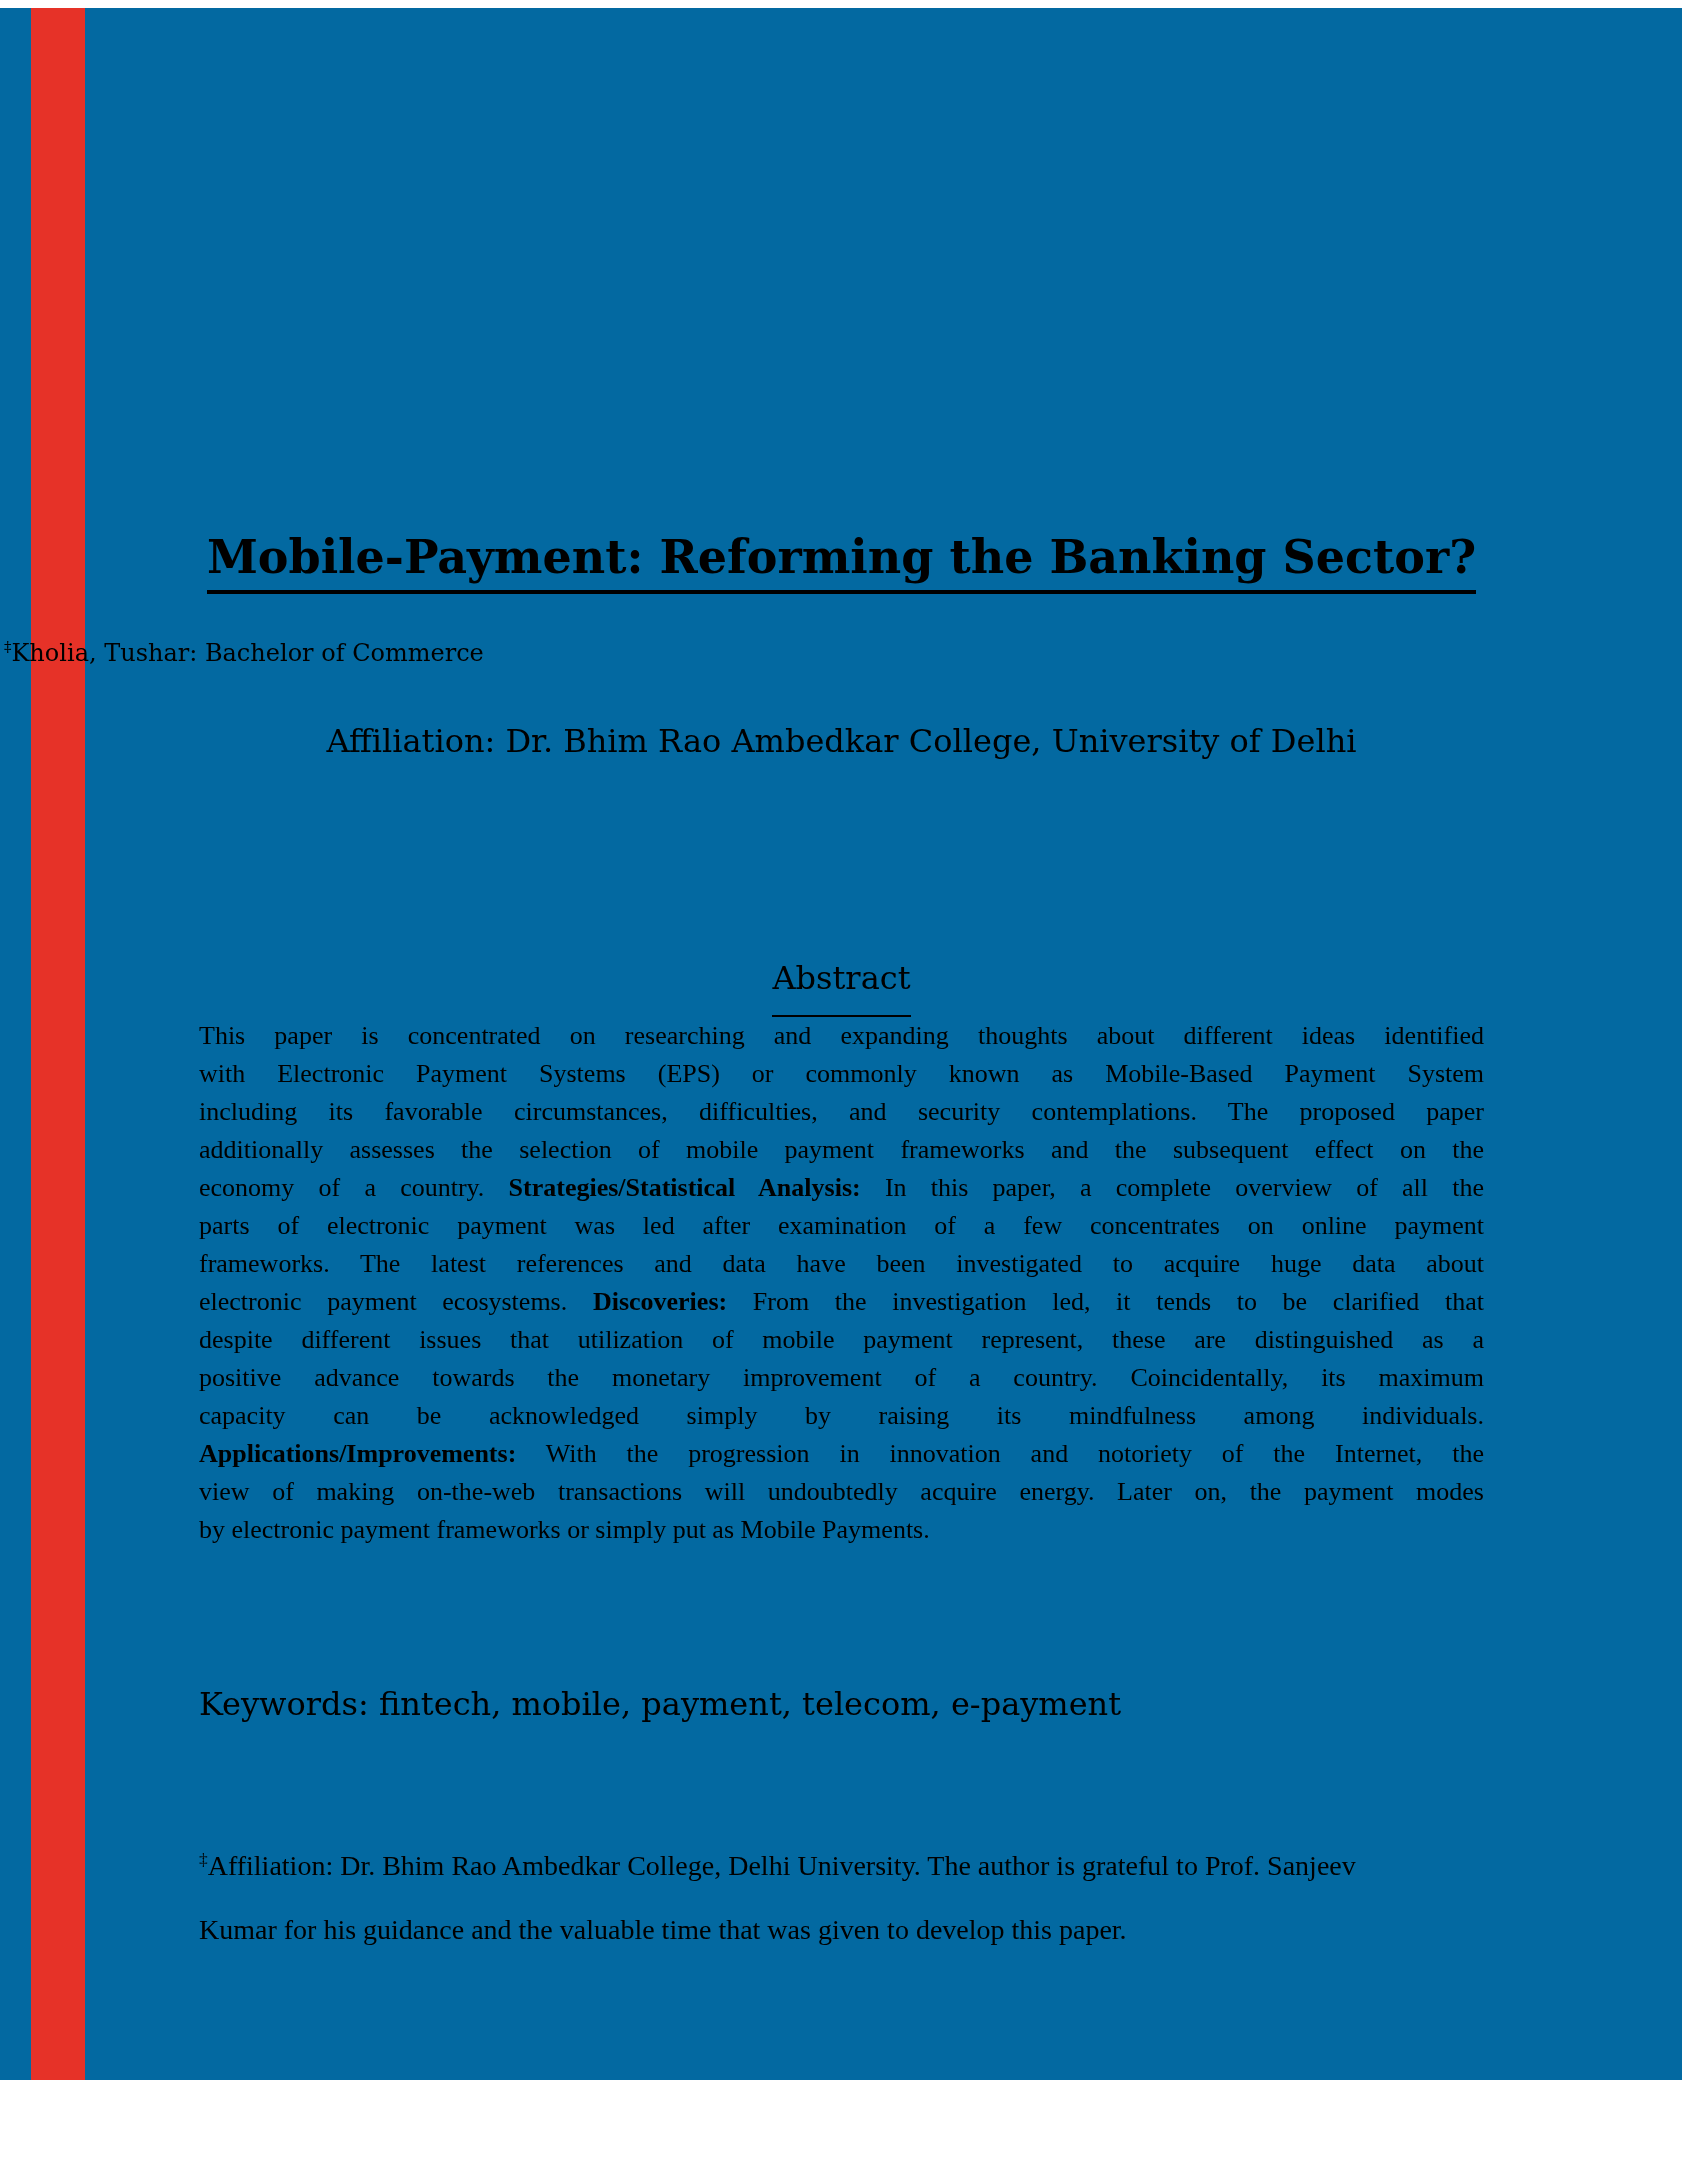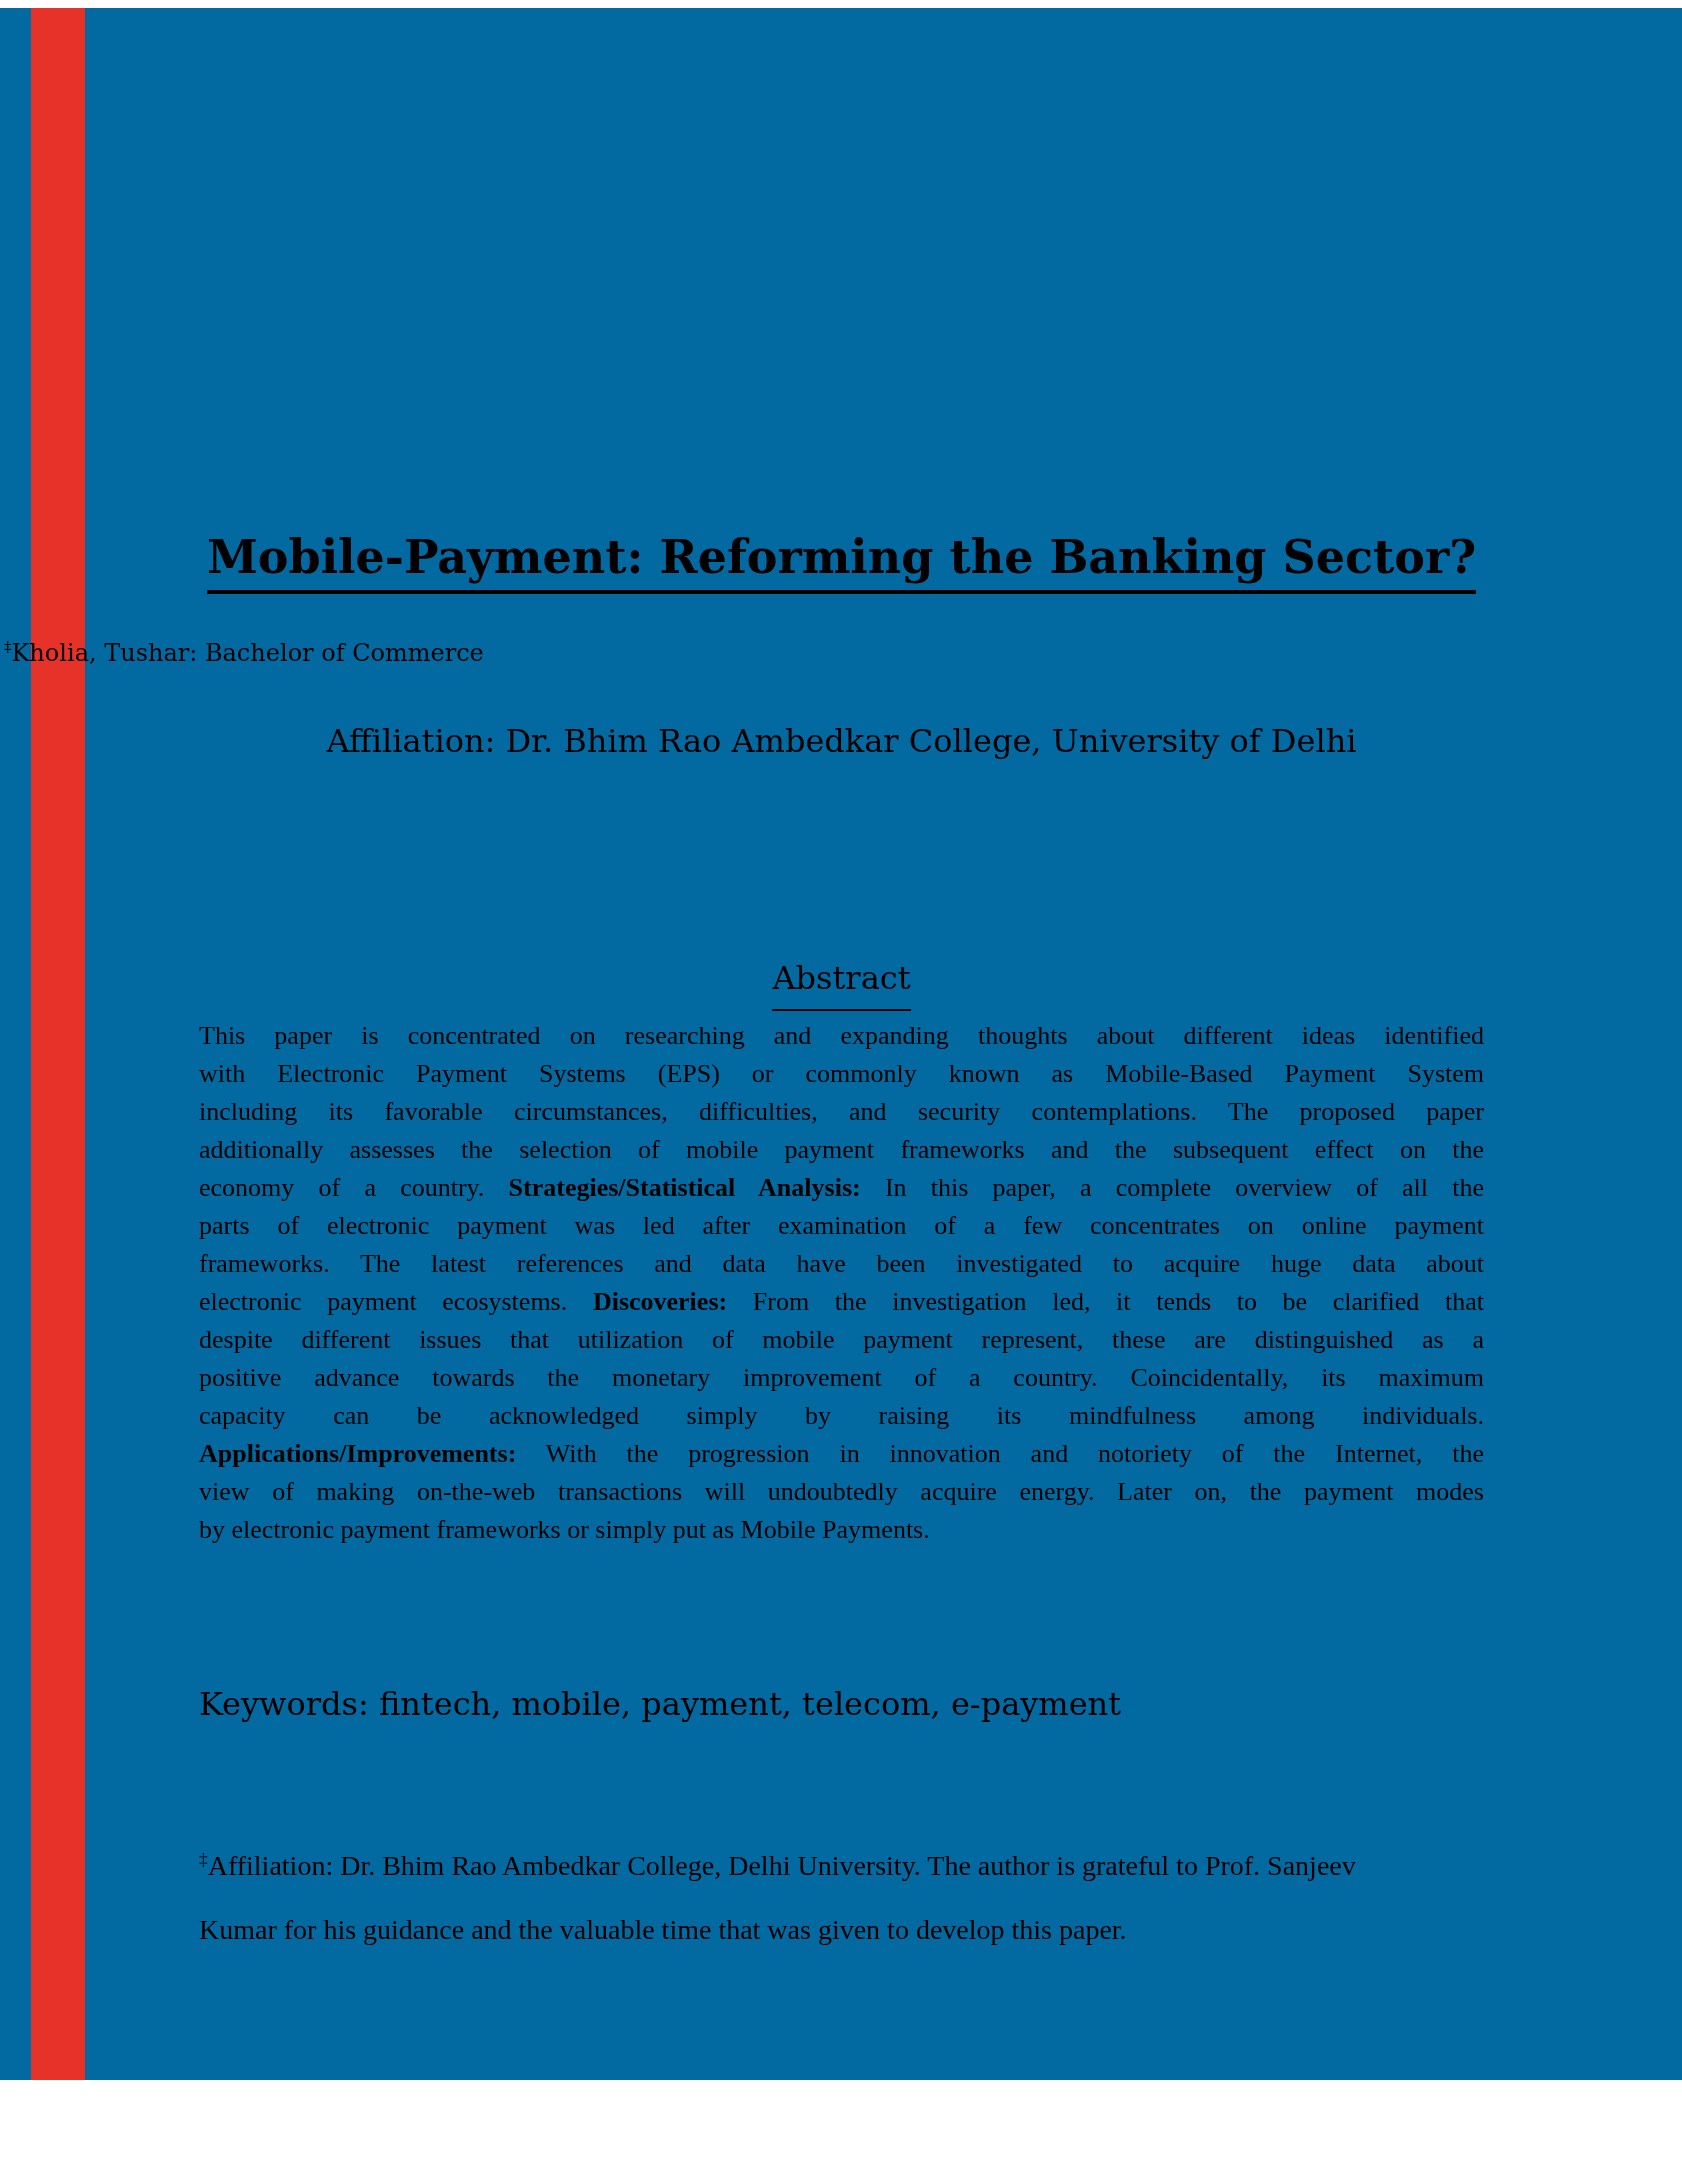--- a/index.html
+++ b/index.html
@@ -46,21 +46,21 @@
     line-height:0;
   }
   .abs-head{
     position:absolute;
     top:951px;left:0;width:100%;
     text-align:center;
     font-size:32px;
   }
   .abs-head .underlined{
     border-bottom:2.9px solid #000;
-    padding-bottom:12px;
+    padding-bottom:18px;
   }
   .abstract{
     position:absolute;
     top:1009px;left:199px;width:1285px;
     font-family:"Liberation Serif", serif;
     font-size:26px;
     line-height:38px;
   }
   .abstract .aline{
     text-align:justify;

